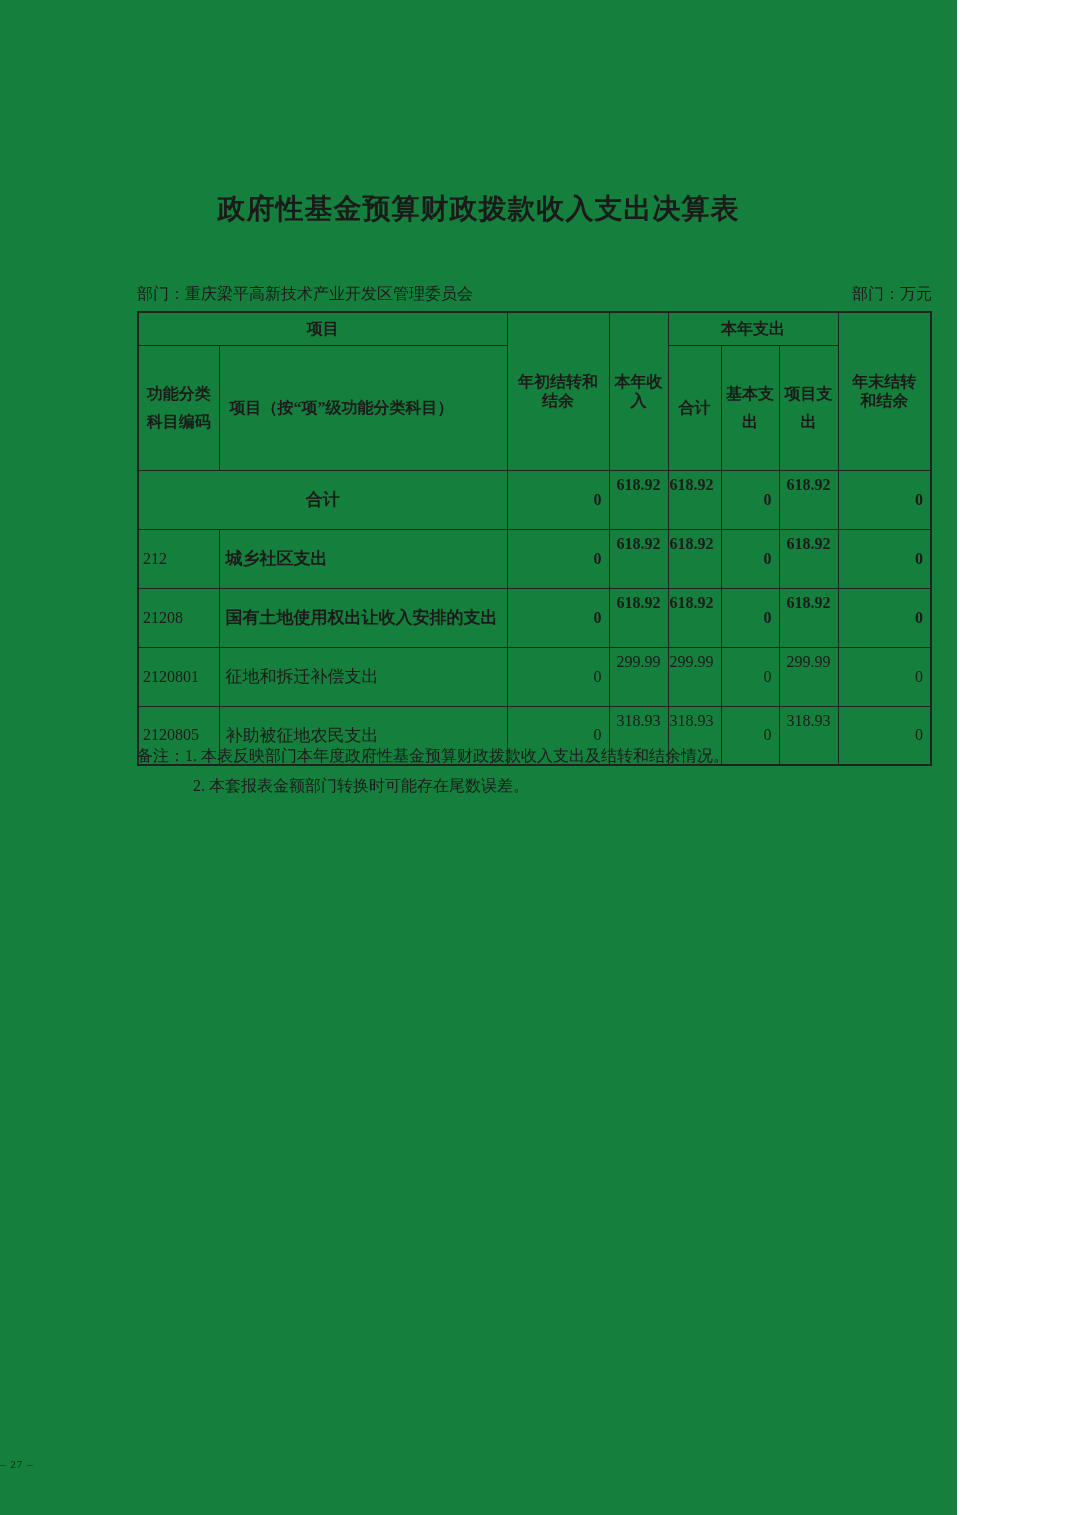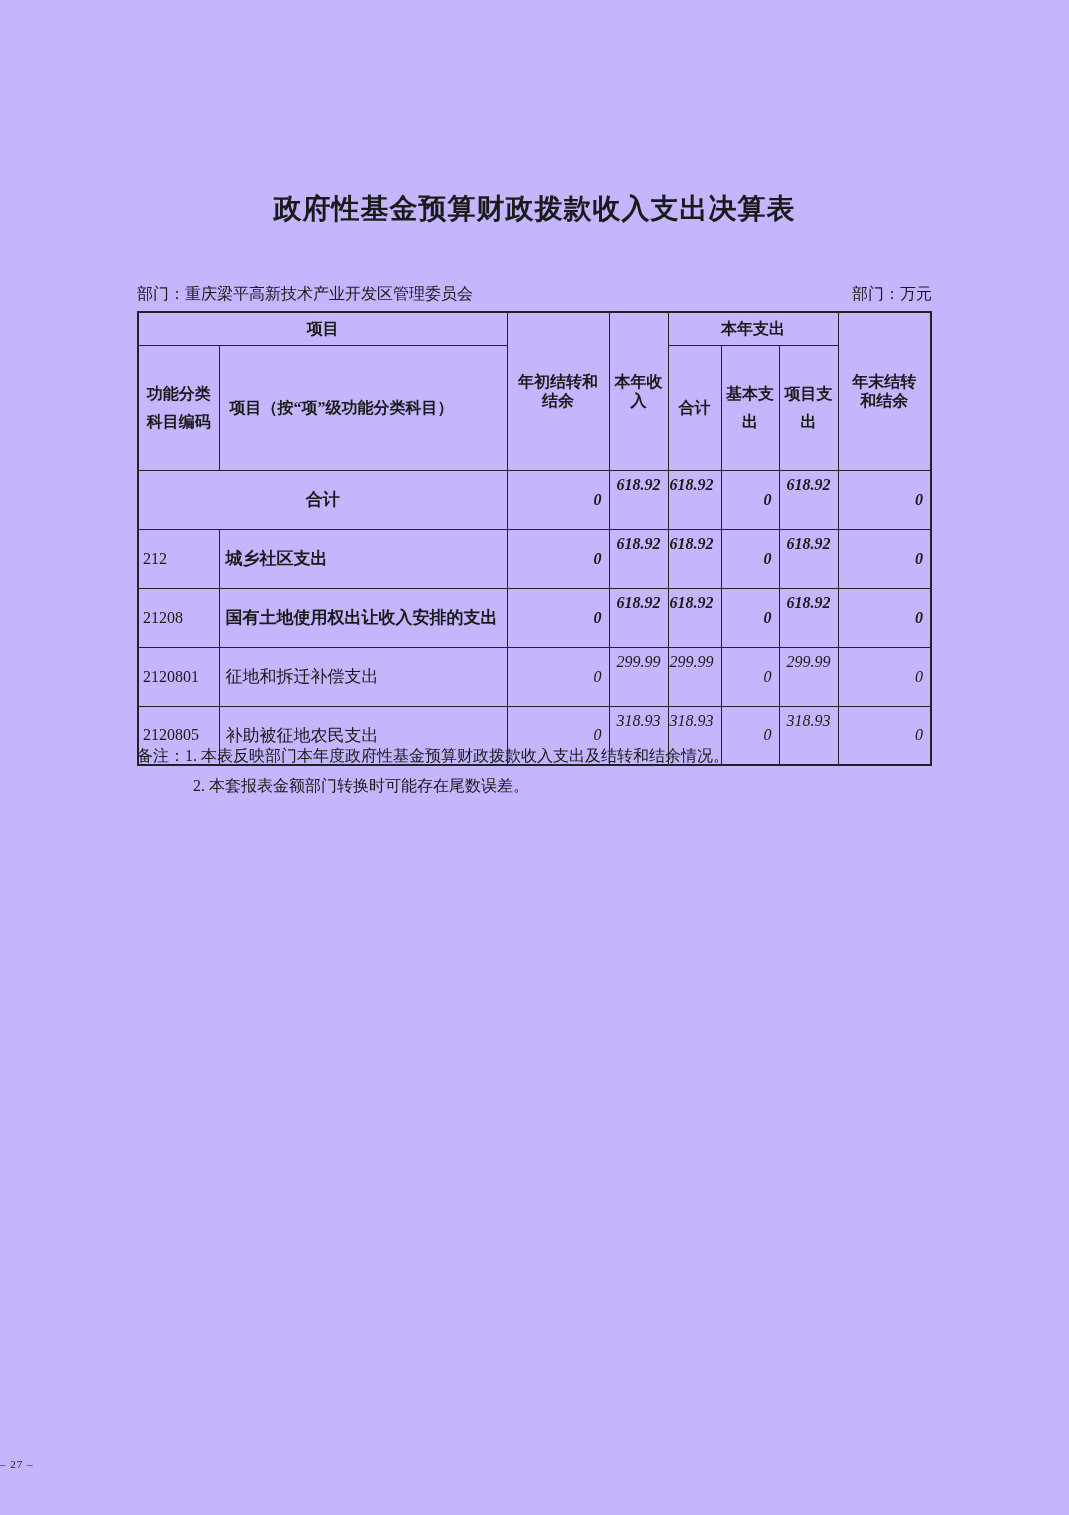--- a/index.html
+++ b/index.html
@@ -1,20 +1,20 @@
 <!DOCTYPE html>
 <html><head>
 <meta charset="utf-8">
 <style>
   html, body { margin: 0; padding: 0; background: #ffffff; }
   .page {
     position: relative;
-    width: 1069px;
+    width: 957px;
     height: 1515px;
-    background: #c4b5fd;
+    background: #15803d;
     font-family: "Liberation Serif", "DejaVu Serif", serif;
     color: #1a1a1a;
     overflow: hidden;
   }
   .title {
     position: absolute;
     top: 190px; left: 0; right: 0;
     margin: 0;
     text-align: center;
     font-size: 28px;
@@ -78,21 +78,20 @@
   }
   td.cell-merged {
     text-align: center;
     font-size: 17px;
     vertical-align: middle;
   }
   td.num {
     text-align: right;
     padding-right: 7px;
     font-size: 16px;
-    font-style: italic;
   }
   td.num.top { vertical-align: top; padding-top: 5px; }
   td.num.mid { vertical-align: middle; }
   tr.bold-row td.cell-item,
   tr.bold-row td.cell-merged,
   tr.bold-row td.num { font-weight: bold; }
   .notes {
     position: absolute;
     top: 741px; left: 137px; width: 795px;
     font-size: 16px;

